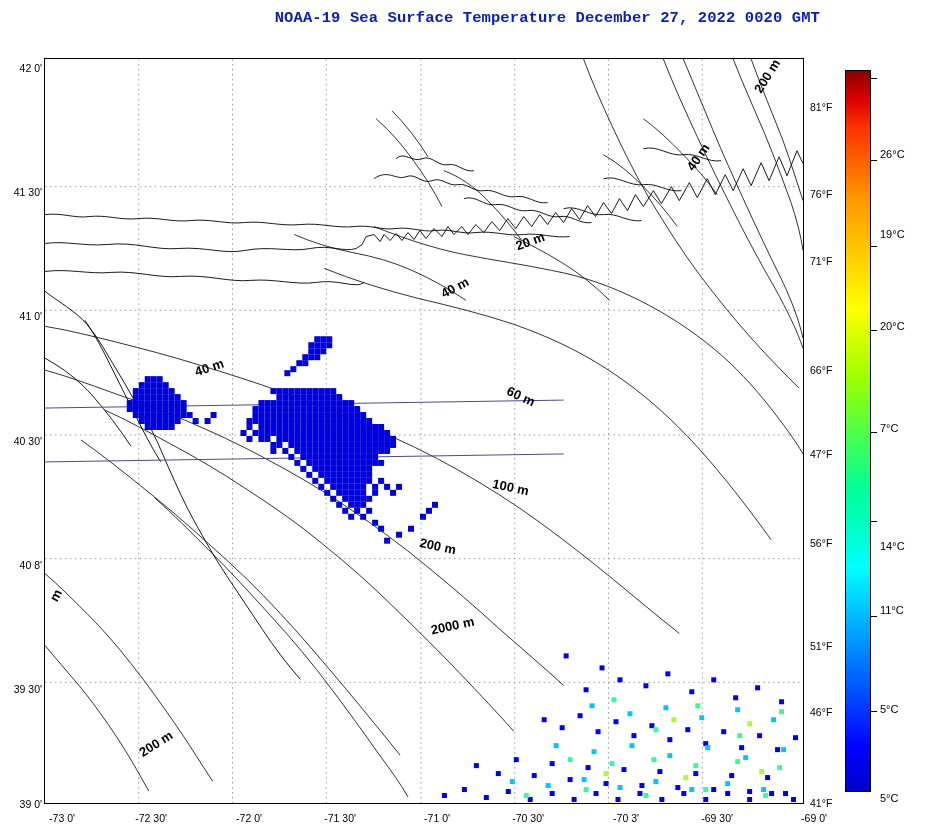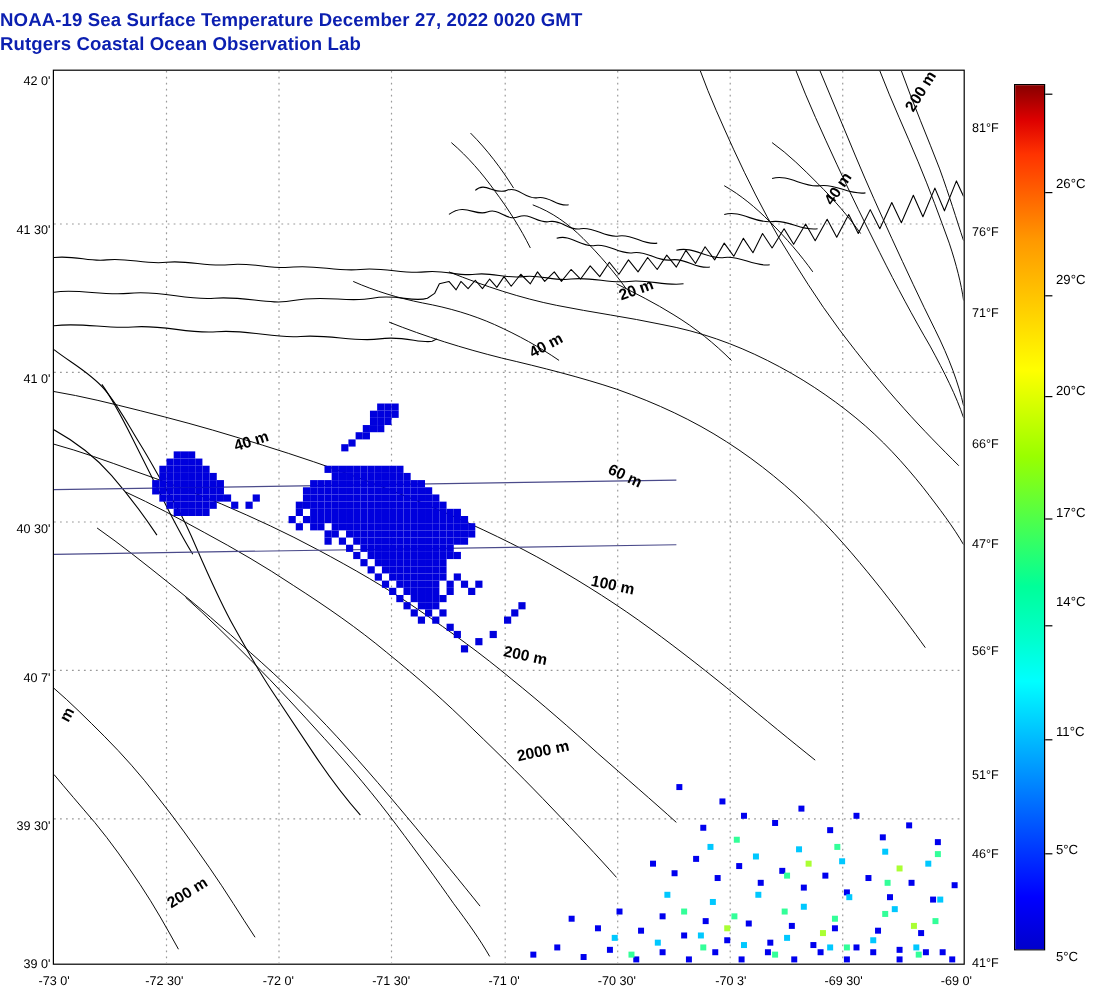--- a/index.html
+++ b/index.html
@@ -18,21 +18,22 @@
     position: absolute;
     left: 0; top: 0;
     width: 928px;
     height: 832px;
   }
   .title-block {
     position: absolute;
     left: 0;
     top: 8px;
     width: 820px;
-    text-align: left;
+    text-align: right;
+    font-family: Liberation Mono, monospace;
   }
   .title-line {
     color: #0b1fb0;
     font-weight: bold;
     font-size: 15.5px;
     letter-spacing: 0.1px;
     line-height: 20px;
   }
   
   #map-frame {
@@ -62,21 +63,21 @@
   .lat-left {
     text-align: right;
     width: 42px;
     left: 0;
   }
   .lat-right {
     text-align: center;
     left: 810px;
   }
   .lon-bottom {
-    text-align: center;
+    text-align: right;
     width: 60px;
   }
   
   #colorbar-wrap {
     position: absolute;
     left: 845px;
     top: 70px;
     width: 26px;
     height: 722px;
     border: 1px solid #000;
@@ -123,28 +124,27 @@
     background: #000;
   }
 </style>
 </head>
 <body>
 
 <div id="root">
 
   <div class="title-block">
     <div class="title-line">NOAA-19 Sea Surface Temperature December 27, 2022 0020 GMT</div>
-    <div class="title-line">Rutgers Coastal Ocean Observation Lab</div>
   </div>
 
   <div class="axis-label lat-left" style="top:62px">42 0'</div>
   <div class="axis-label lat-left" style="top:186px">41 30'</div>
   <div class="axis-label lat-left" style="top:310px">41 0'</div>
   <div class="axis-label lat-left" style="top:435px">40 30'</div>
-  <div class="axis-label lat-left" style="top:559px">40 7'</div>
+  <div class="axis-label lat-left" style="top:559px">40 8'</div>
   <div class="axis-label lat-left" style="top:683px">39 30'</div>
   <div class="axis-label lat-left" style="top:798px">39 0'</div>
 
   <div class="axis-label lat-right" style="top:101px">81°F</div>
   <div class="axis-label lat-right" style="top:188px">76°F</div>
   <div class="axis-label lat-right" style="top:255px">71°F</div>
   <div class="axis-label lat-right" style="top:364px">66°F</div>
   <div class="axis-label lat-right" style="top:448px">47°F</div>
   <div class="axis-label lat-right" style="top:537px">56°F</div>
   <div class="axis-label lat-right" style="top:640px">51°F</div>
@@ -807,21 +807,21 @@
   <div class="cb-tick" style="top:78px"></div>
   <div class="cb-tick" style="top:160px"></div>
   <div class="cb-tick" style="top:246px"></div>
   <div class="cb-tick" style="top:330px"></div>
   <div class="cb-tick" style="top:432px"></div>
   <div class="cb-tick" style="top:521px"></div>
   <div class="cb-tick" style="top:616px"></div>
   <div class="cb-tick" style="top:711px"></div>
 
   <div class="cb-label" style="top:148px">26°C</div>
-  <div class="cb-label" style="top:228px">29°C</div>
+  <div class="cb-label" style="top:228px">19°C</div>
   <div class="cb-label" style="top:320px">20°C</div>
-  <div class="cb-label" style="top:422px">17°C</div>
-  <div class="cb-label" style="top:496px">14°C</div>
+  <div class="cb-label" style="top:422px">7°C</div>
+  <div class="cb-label" style="top:540px">14°C</div>
   <div class="cb-label" style="top:604px">11°C</div>
   <div class="cb-label" style="top:703px">5°C</div>
   <div class="cb-label" style="top:792px">5°C</div>
 
 </div>
 
 </body></html>

